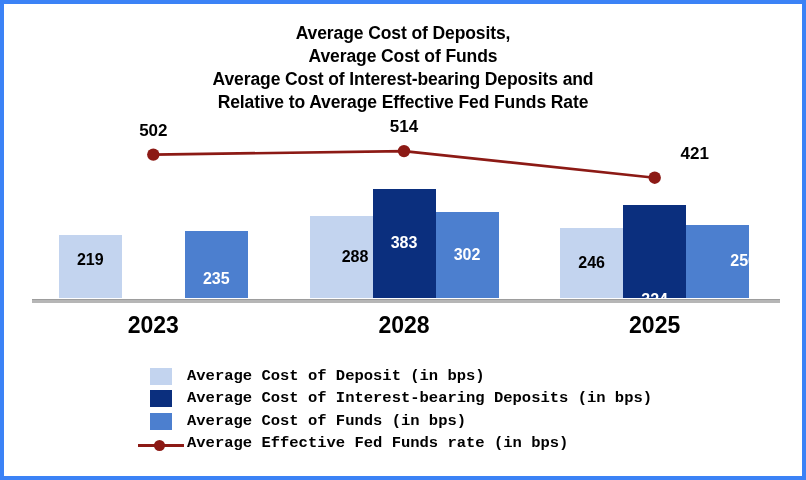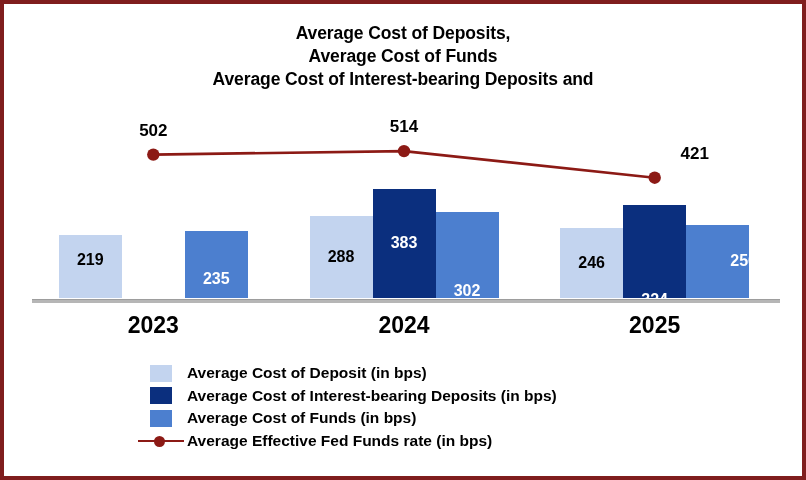--- a/index.html
+++ b/index.html
@@ -8,21 +8,21 @@
     background: #ffffff;
   }
   body {
     font-family: "Liberation Sans", sans-serif;
   }
   #frame {
     position: relative;
     width: 806px;
     height: 480px;
     box-sizing: border-box;
-    border: 4px solid #7f1d1d;
+    border: 4px solid #3b82f6;
     background: #ffffff;
     overflow: hidden;
   }
   #inner {
     position: absolute;
     left: 0; top: 0;
     width: 798px;
     height: 472px;
   }
 
@@ -123,22 +123,23 @@
 
   
   #legend {
     position: absolute;
     left: 131px;
     top: 358px;
     width: 600px;
   }
   .legend-row {
     display: flex;
-    align-items: center;
+    align-items: flex-end;
     height: 22.5px;
+    font-family: Liberation Mono, monospace;
   }
   .swatch-cell {
     width: 52px;
     display: flex;
     align-items: center;
     justify-content: center;
     flex: 0 0 52px;
   }
   .swatch {
     width: 22px;
@@ -177,37 +178,38 @@
 </head>
 <body>
 
 <div id="frame">
   <div id="inner">
 
     <div id="chart-title">
       <span class="tline">Average Cost of Deposits,</span>
       <span class="tline">Average Cost of Funds</span>
       <span class="tline">Average Cost of Interest-bearing Deposits and</span>
+      <span class="tline">Relative to Average Effective Fed Funds Rate</span>
     </div>
 
     <div id="plot">
         <div class="bar s0" style="left: 30.8333px; width: 63px; height: 62.5714px;">
           <span class="bar-label" style="top: 17px;">219</span>
         </div>
         <div class="bar s2" style="left: 156.833px; width: 63px; height: 67.1429px;">
           <span class="bar-label" style="top: 40px;">235</span>
         </div>
         <div class="bar s0" style="left: 281.5px; width: 63px; height: 82.2857px;">
-          <span class="bar-label" style="top: 33.1429px;">288</span>
+          <span class="bar-label" style="top: 33.1429px; margin-left: 14px;">288</span>
         </div>
         <div class="bar s1" style="left: 344.5px; width: 63px; height: 109.429px;">
           <span class="bar-label" style="top: 46.7143px;">383</span>
         </div>
         <div class="bar s2" style="left: 407.5px; width: 63px; height: 86.2857px;">
-          <span class="bar-label" style="top: 35.1429px; margin-top: 36px;">302</span>
+          <span class="bar-label" style="top: 35.1429px;">302</span>
         </div>
         <div class="bar s0" style="left: 532.167px; width: 63px; height: 70.2857px;">
           <span class="bar-label" style="top: 27.1429px;">246</span>
         </div>
         <div class="bar s1" style="left: 595.167px; width: 63px; height: 92.5714px;">
           <span class="bar-label" style="top: 38.2857px; margin-top: 48px;">324</span>
         </div>
         <div class="bar s2" style="left: 658.167px; width: 63px; height: 73.1429px;">
           <span class="bar-label" style="top: 28.5714px; padding-left: 26px;">256</span>
         </div>
@@ -222,21 +224,21 @@
           <circle cx="376.0" cy="13.1" r="6.2" fill="#8c1a15"></circle>
           <circle cx="626.7" cy="39.7" r="6.2" fill="#8c1a15"></circle>
         </svg>
     <div class="pt-label" style="left: 125.333px; top: -15.4286px;">502</div>
         <div class="pt-label" style="left: 376px; top: -18.8571px;">514</div>
         <div class="pt-label" style="left: 626.667px; top: 7.71429px; margin-left: 40px;">421</div>
       </div>
 
     <div id="cat-row">
         <div class="cat-label" style="left: 125.333px;">2023</div>
-        <div class="cat-label" style="left: 376px;">2024</div>
+        <div class="cat-label" style="left: 376px;">2028</div>
         <div class="cat-label" style="left: 626.667px;">2025</div>
       </div>
 
     <div id="legend">
         <div class="legend-row">
           <div class="swatch-cell">
             <div class="swatch" style="background: rgb(195, 212, 239);"></div>
           </div>
           <div class="legend-text">Average Cost of Deposit (in bps)</div>
         </div>

